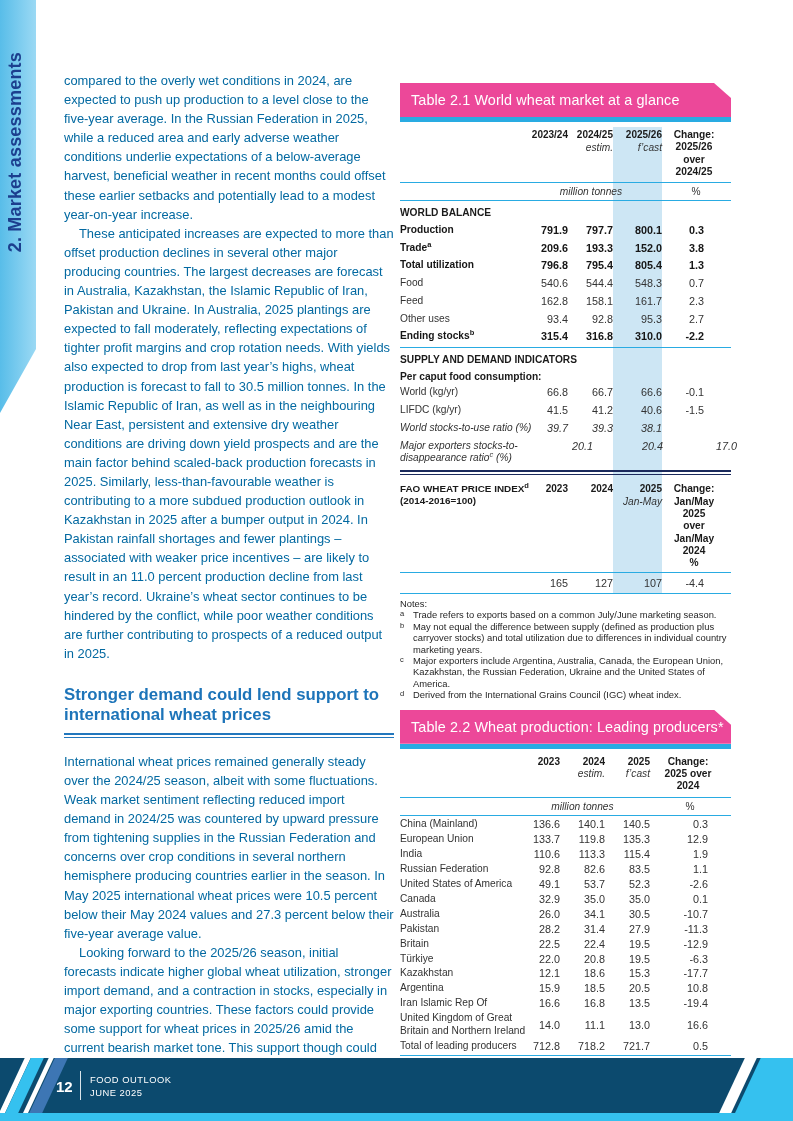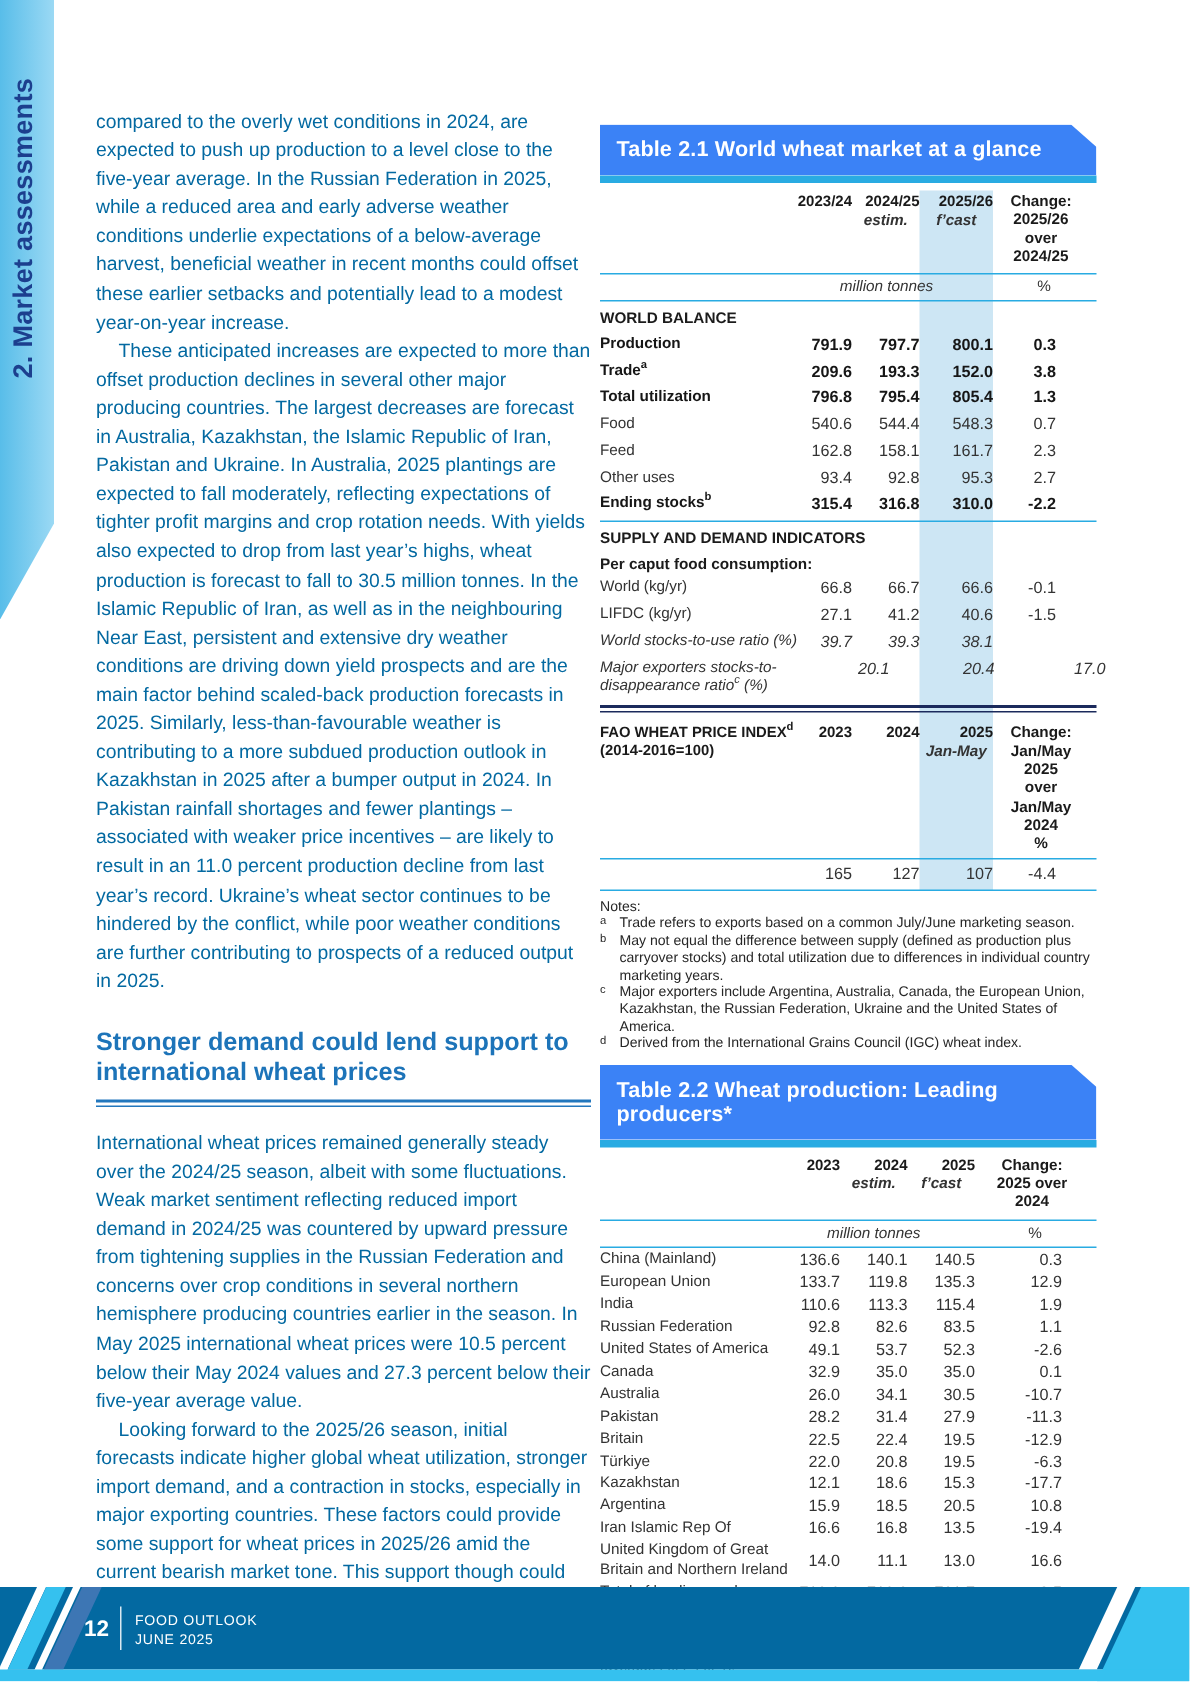--- a/index.html
+++ b/index.html
@@ -16,40 +16,40 @@
   
   .leftcol{position:absolute;left:64px;top:71px;width:330px;}
   .leftcol p{margin:0;font-size:12.9px;line-height:19.1px;color:#0369a1;}
   .indent{text-indent:15px;}
   h2.section{margin:22px 0 0;font-size:16.8px;line-height:20.5px;font-weight:bold;color:#1d74b9;}
   .h2rule{margin-top:7px;margin-bottom:14px;height:2px;
           border-top:2.6px solid #2277bd;border-bottom:1.4px solid #2277bd;}
 
   
   .rightcol{position:absolute;left:400px;top:83px;width:331px;}
-  .band{position:relative;background:#3b82f6;color:#fff;font-weight:bold;font-size:14.4px;
+  .band{position:relative;background:#ec4899;color:#fff;font-weight:normal;font-size:14.4px;
         padding:9px 0 9px 11px;letter-spacing:.1px;
         clip-path:polygon(0 0,calc(100% - 17px) 0,100% 15px,100% 100%,0 100%);}
   .bandstrip{height:5px;background:#29abe2;}
   .tbody1{position:relative;margin-top:5px;}
   .tbody1>*:not(.hl){position:relative;}
   .hl{position:absolute;top:0;bottom:0;left:213px;width:49px;background:#cde6f4;}
 
   .t1g{display:grid;grid-template-columns:120px 48px 45px 49px 68px;}
   .t2g{display:grid;grid-template-columns:115px 45px 45px 45px 80px;}
   .pgrid{display:grid;grid-template-columns:132px 36px 45px 49px 68px;}
 
   .rule{height:0;}
   .rule.cyan{border-top:1.4px solid #29abe2;margin:1px 0;}
   .rule.navydbl{height:2px;border-top:2px solid #1b2a5c;border-bottom:1px solid #1b2a5c;margin:3px 0 4px;}
 
   .colhead{padding:2px 0 3px;align-items:start;}
   .hcol{text-align:right;}
   .hcol b{display:block;font-size:10px;line-height:12.5px;color:#1a1a1a;}
-  .hcol em{display:block;font-style:italic;font-weight:bold;font-size:10.2px;line-height:11.5px;color:#333;text-align:center;}
+  .hcol em{display:block;font-style:italic;font-weight:normal;font-size:10.2px;line-height:11.5px;color:#333;}
   .chead{font-weight:bold;font-size:10.2px;line-height:12.3px;text-align:center;
          white-space:pre-line;color:#1a1a1a;padding-right:4px;}
 
   .unitrow{padding:2px 0;}
   .unit{grid-column:2/5;text-align:center;font-style:italic;font-size:10.2px;color:#333;}
   .pct{text-align:center;font-size:10.2px;color:#333;}
 
   .secrow{font-size:10.2px;font-weight:bold;color:#1b1b1b;padding:5px 0 3px;}
   .secrow.sub{padding:3px 0 2px;}
 
@@ -71,21 +71,21 @@
 
   .notes{margin-top:4px;}
   .ntitle{font-size:9.4px;line-height:11.4px;color:#262626;}
   .note{display:grid;grid-template-columns:13px 1fr;font-size:9.4px;line-height:11.4px;color:#262626;}
   .nsup{font-size:7.5px;position:relative;top:-1px;}
   .notes2{margin-top:4px;font-size:9.4px;line-height:11.4px;color:#262626;}
   .tbl2{margin-top:9px;}
   .tbody2{margin-top:5px;}
 
   
-  .footer{position:absolute;left:0;top:1058px;width:793px;height:55px;background:#0369a1;}
+  .footer{position:absolute;left:0;top:1058px;width:793px;height:55px;background:#0c4a6e;}
   .fs{position:absolute;top:0;height:55px;transform:skewX(-25deg);}
   .s1{left:10px;width:6px;background:#fff;height:63px;}
   .s2{left:18px;width:13px;background:#35c1ef;}
   .s3{left:34px;width:5px;background:#fff;height:63px;}
   .s4{left:42px;width:13px;background:#3d76b4;}
   .s5{left:732px;width:12px;background:#fff;}
   .s6{left:746px;width:70px;background:#35c1ef;height:63px;}
   .fpage{position:absolute;left:56px;top:50%;transform:translateY(-50%);color:#fff;font-weight:bold;font-size:15px;}
   .fdiv{position:absolute;left:80px;top:13px;width:1px;height:29px;background:rgba(255,255,255,.85);}
   .fpub{position:absolute;left:90px;top:50%;transform:translateY(-50%);color:#fff;font-size:9.4px;
@@ -202,21 +202,21 @@
             <div class="secrow sub">Per caput food consumption:</div>
             <div class="trow t1g ">
               <span class="lab">World (kg/yr)</span>
               <span class="val">66.8</span>
               <span class="val">66.7</span>
               <span class="val">66.6</span>
               <span class="val chg">-0.1</span>
             </div>
             <div class="trow t1g ">
               <span class="lab">LIFDC (kg/yr)</span>
-              <span class="val">27.1</span>
+              <span class="val">41.5</span>
               <span class="val">41.2</span>
               <span class="val">40.6</span>
               <span class="val chg">-1.5</span>
             </div>
             <div class="trow t1g italic">
               <span class="lab">World stocks-to-use ratio (%)</span>
               <span class="val">39.7</span>
               <span class="val">39.3</span>
               <span class="val">38.1</span>
               <span class="val chg"></span>

